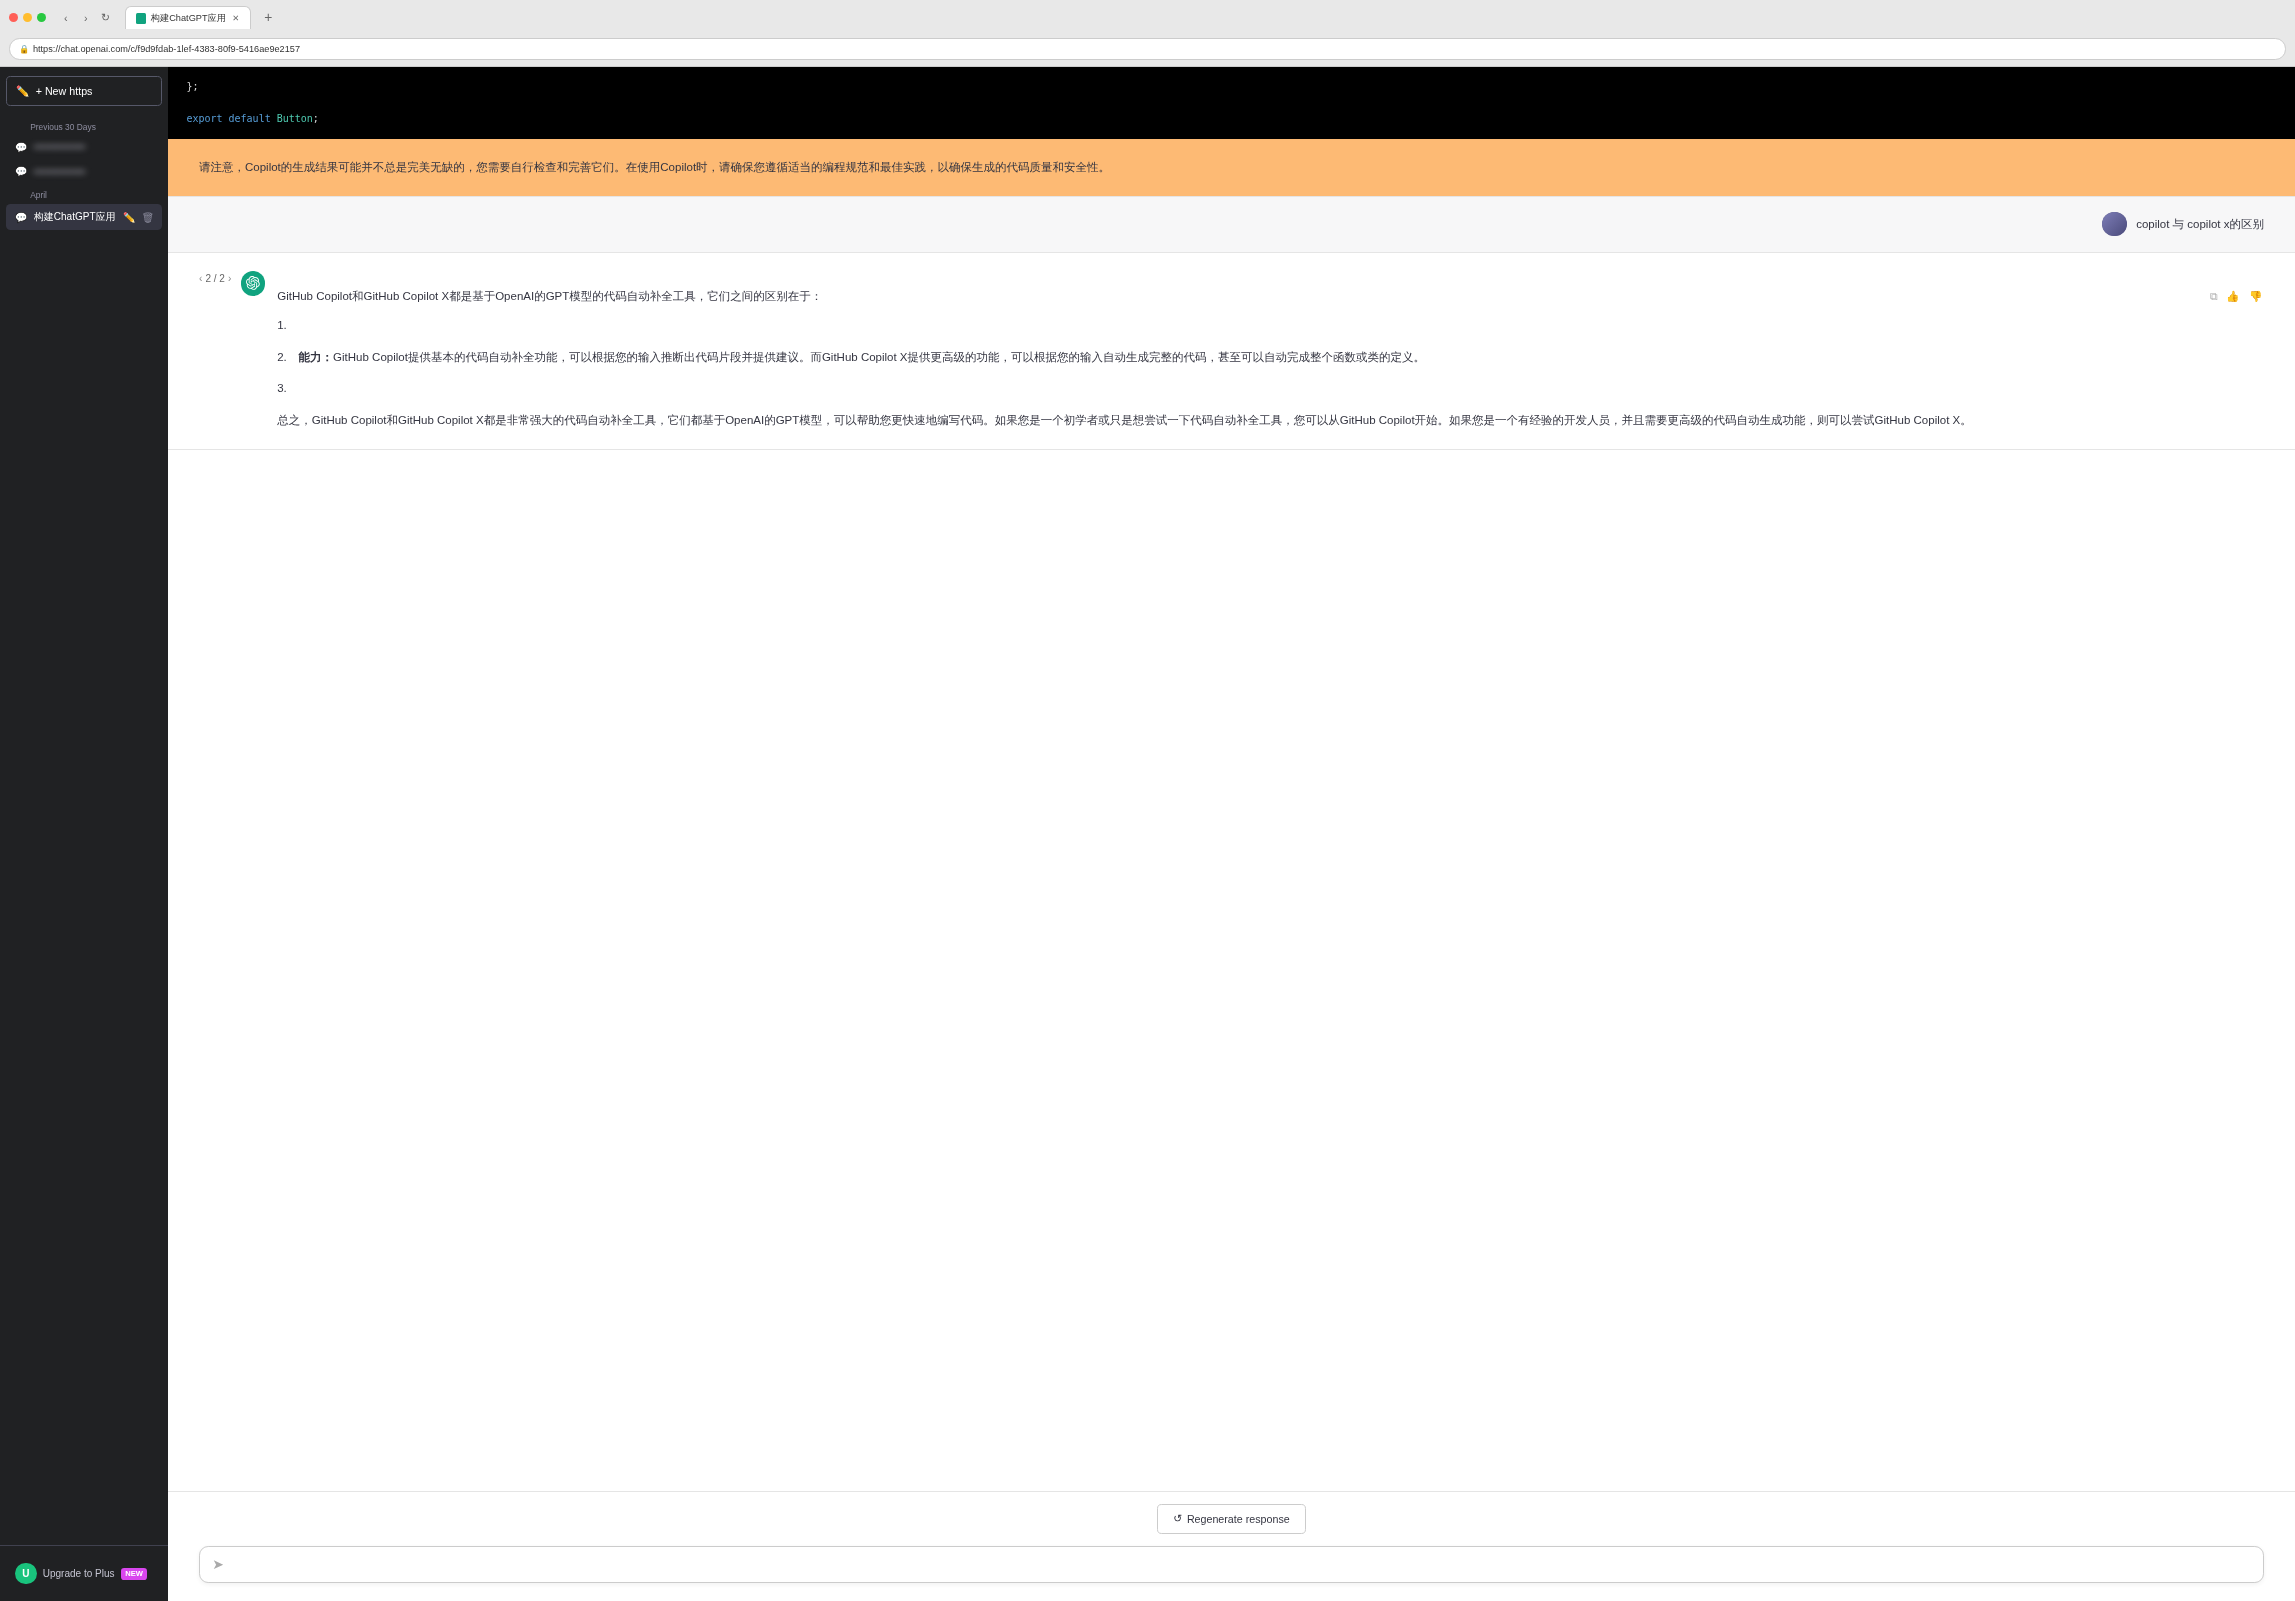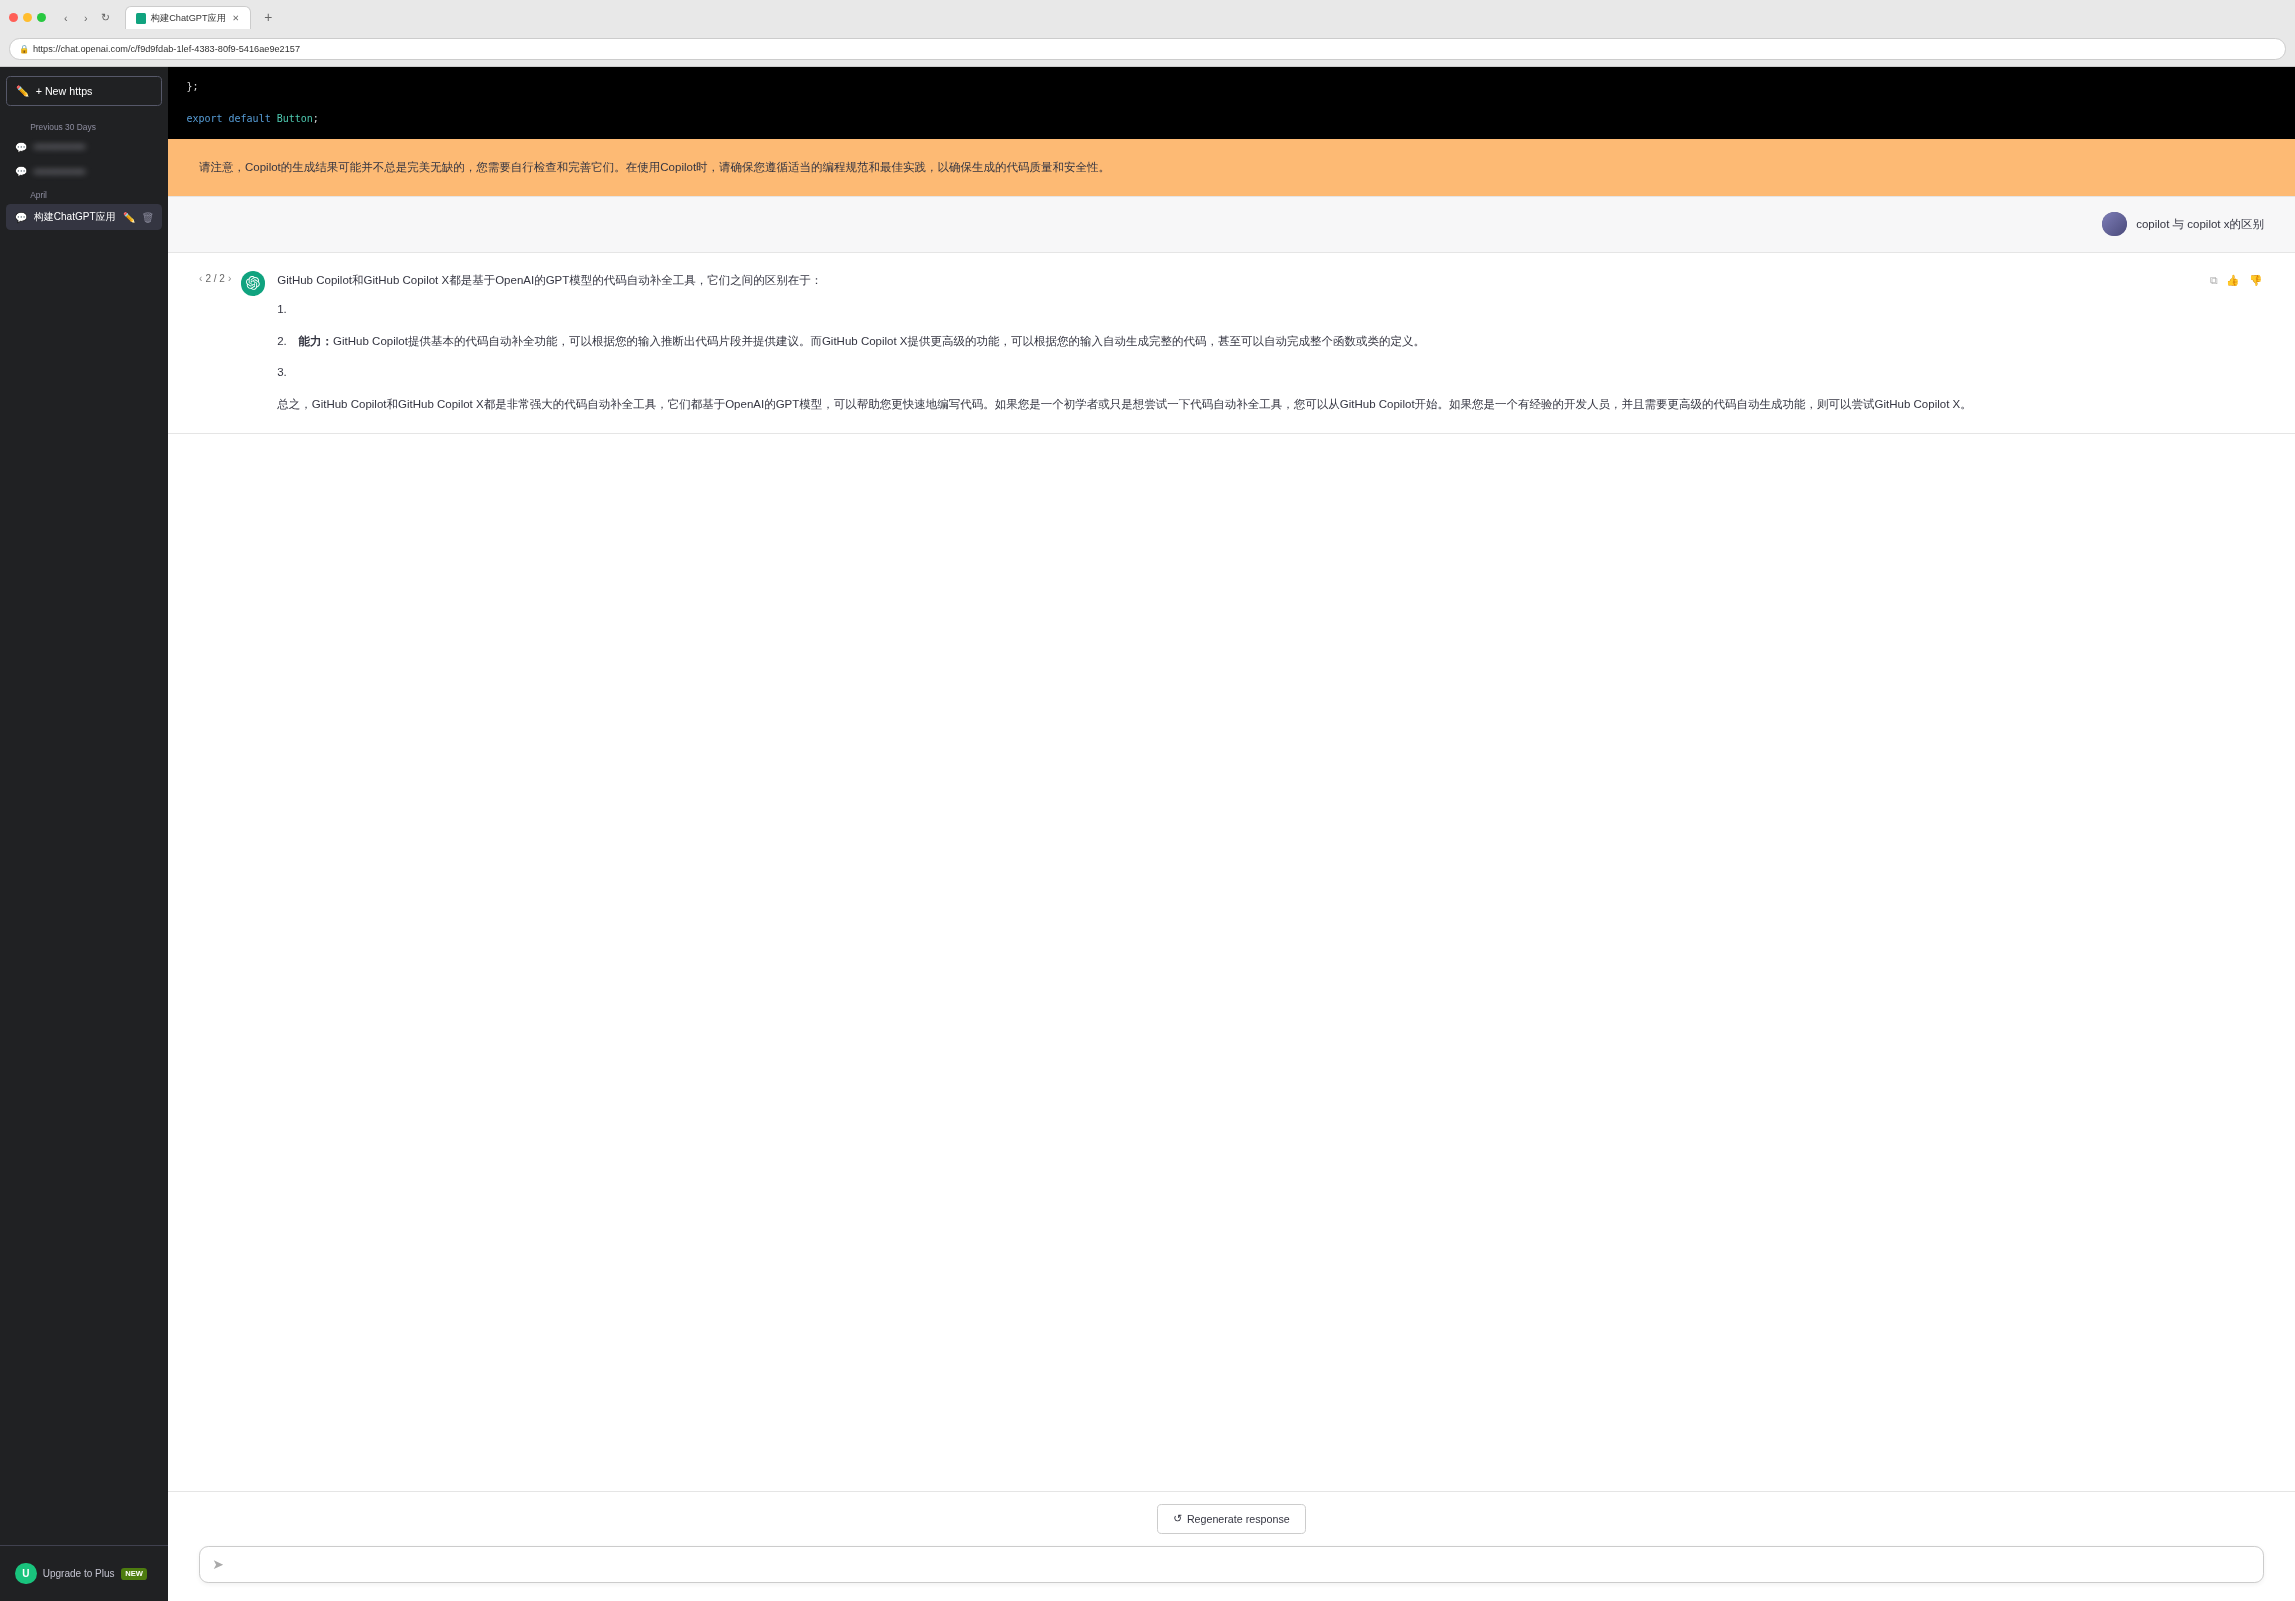--- a/index.html
+++ b/index.html
@@ -89,21 +89,21 @@
       margin-top: auto; border-top: 0.8px solid #40414f;
       padding: 9.2px 6.1px;
     }
     .upgrade-btn {
       display: flex; align-items: center; gap: 6.1px;
       padding: 7.6px 9.2px; color: #c5c5d2;
       cursor: pointer; font-size: 10px; border-radius: 4.6px;
       background: none; border: none; width: 100%; text-align: left;
     }
     .new-badge {
-      background: #4d7c0f; color: #fff;
+      background: #d946ef; color: #fff;
       font-size: 7.6px; padding: 1.5px 4.6px;
       border-radius: 3.1px; font-weight: bold;
     }
     .user-icon { width: 21.4px; height: 21.4px; background: #19c37d; border-radius: 50%; display: flex; align-items: center; justify-content: center; color: #fff; font-size: 10px; font-weight: bold; }
 
     
     .main-content {
       flex: 1;
       display: flex;
       flex-direction: column;
@@ -202,20 +202,21 @@
     .openai-icon svg { width: 13.8px; height: 13.8px; fill: #fff; }
     .ai-message-content {
       flex: 1;
       font-size: 11.5px;
       color: #343541;
       line-height: 1.7;
     }
     .ai-message-header-row {
       display: flex; align-items: flex-start;
       gap: 9.2px;
+      margin-top: 16px;
     }
     .ai-message-actions {
       display: flex; gap: 6.1px; margin-left: auto;
       padding-top: 1.5px; flex-shrink: 0;
     }
     .action-btn {
       background: none; border: none; cursor: pointer;
       color: #aaa; font-size: 10.7px; padding: 1.5px;
       display: flex; align-items: center;
     }

